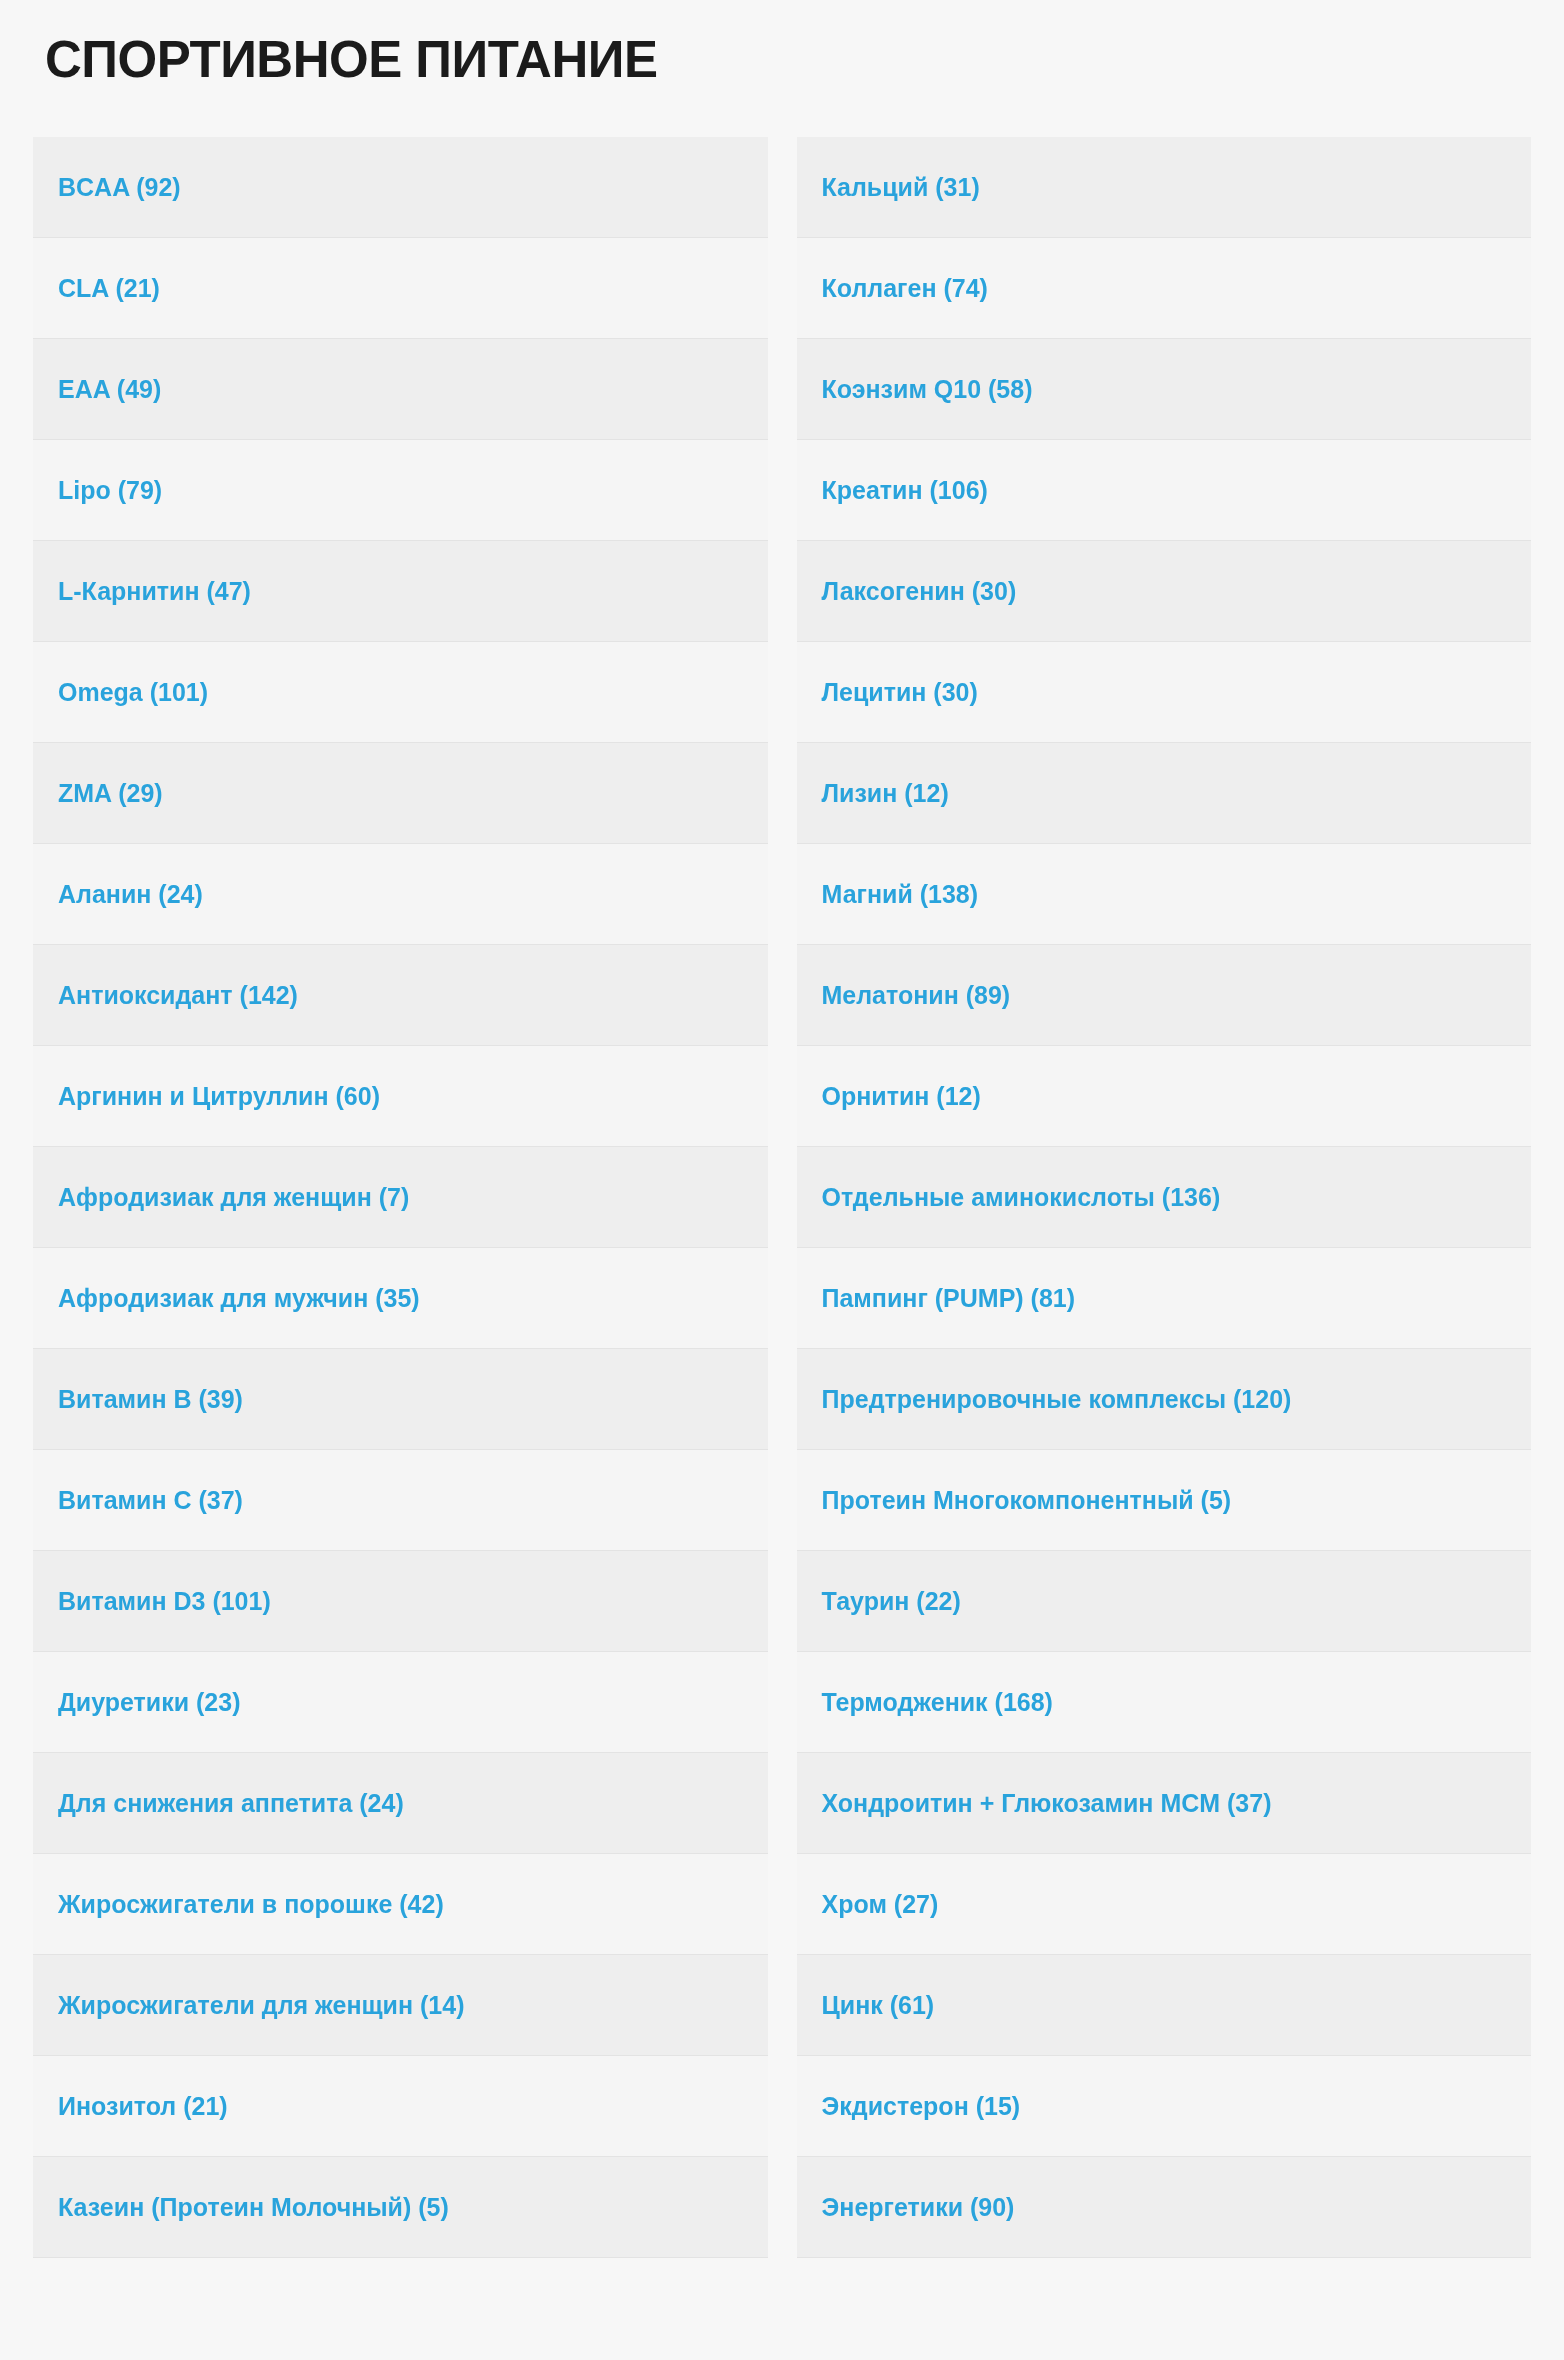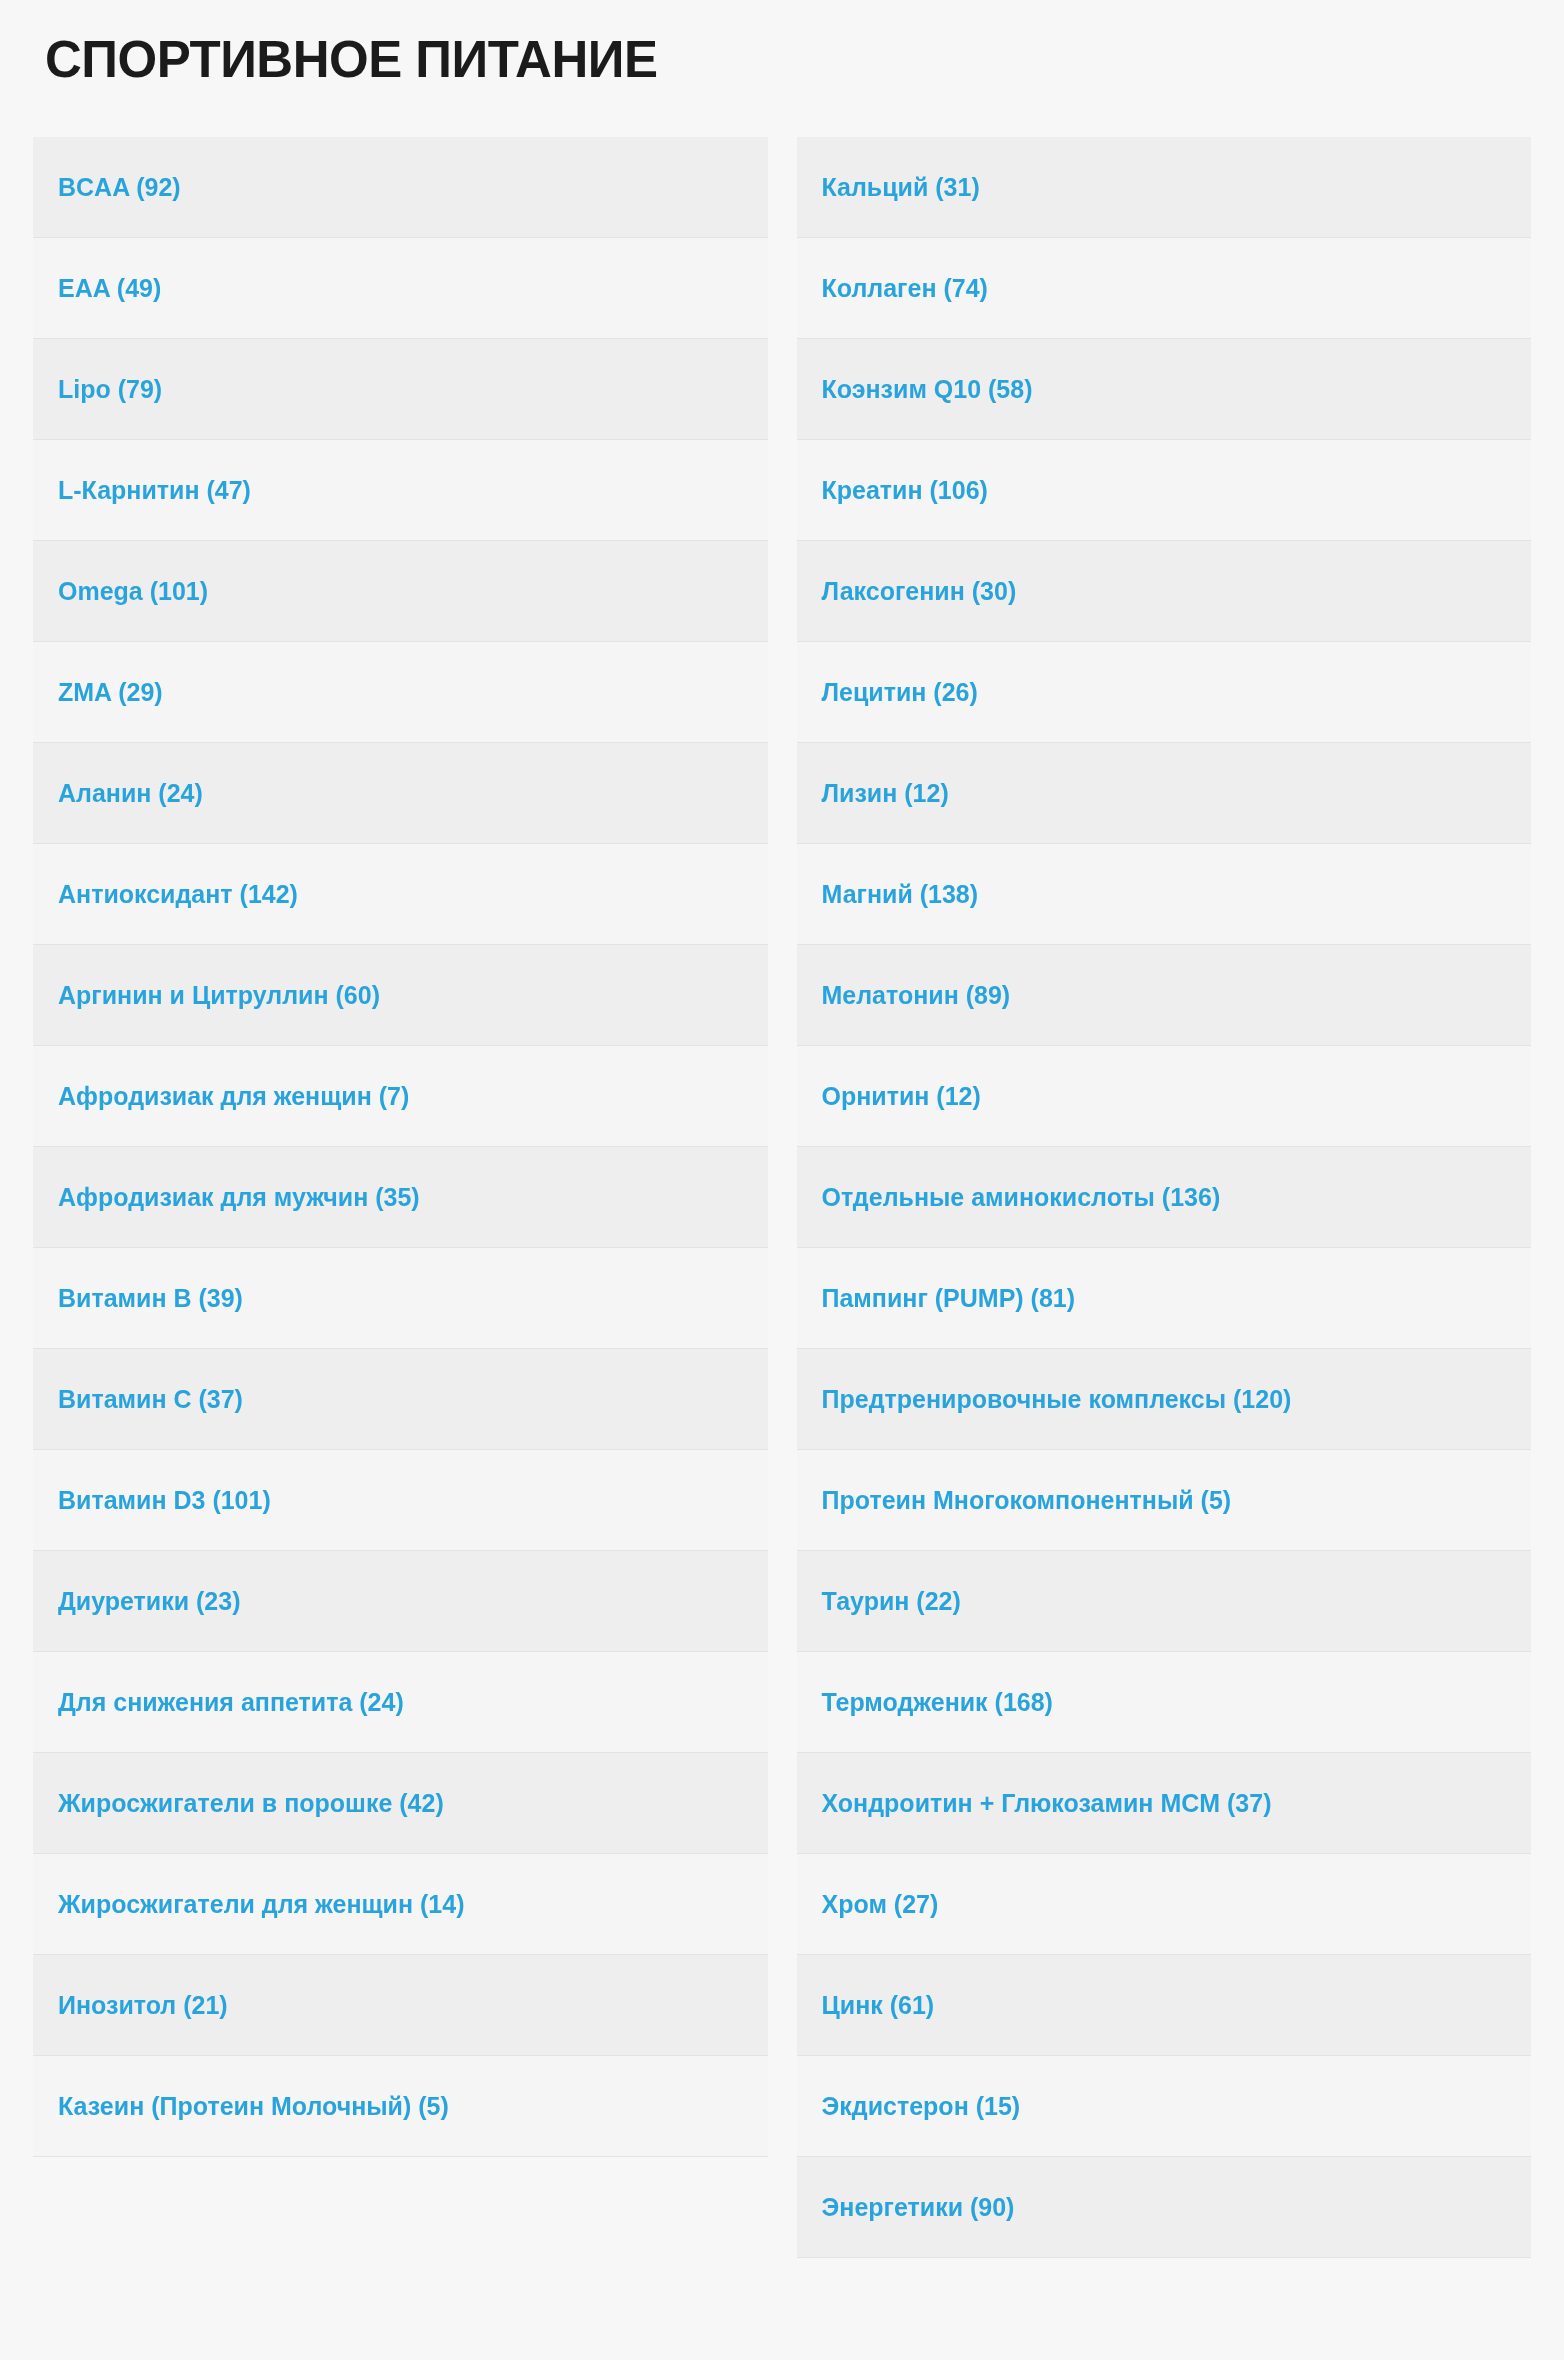--- a/index.html
+++ b/index.html
@@ -70,20 +70,23 @@
 
   <h1 class="page-title">СПОРТИВНОЕ ПИТАНИЕ</h1>
 
   <div class="cat-grid">
 
     <div class="cat-col">
       <a class="cat-item" href="#">
           <span class="cat-label">BCAA (92)</span>
         </a>
       <a class="cat-item" href="#">
+          <span class="cat-label">CLA (21)</span>
+        </a>
+      <a class="cat-item" href="#">
           <span class="cat-label">EAA (49)</span>
         </a>
       <a class="cat-item" href="#">
           <span class="cat-label">Lipo (79)</span>
         </a>
       <a class="cat-item" href="#">
           <span class="cat-label">L-Карнитин (47)</span>
         </a>
       <a class="cat-item" href="#">
           <span class="cat-label">Omega (101)</span>
@@ -145,21 +148,21 @@
       <a class="cat-item" href="#">
           <span class="cat-label">Коэнзим Q10 (58)</span>
         </a>
       <a class="cat-item" href="#">
           <span class="cat-label">Креатин (106)</span>
         </a>
       <a class="cat-item" href="#">
           <span class="cat-label">Лаксогенин (30)</span>
         </a>
       <a class="cat-item" href="#">
-          <span class="cat-label">Лецитин (26)</span>
+          <span class="cat-label">Лецитин (30)</span>
         </a>
       <a class="cat-item" href="#">
           <span class="cat-label">Лизин (12)</span>
         </a>
       <a class="cat-item" href="#">
           <span class="cat-label">Магний (138)</span>
         </a>
       <a class="cat-item" href="#">
           <span class="cat-label">Мелатонин (89)</span>
         </a>

